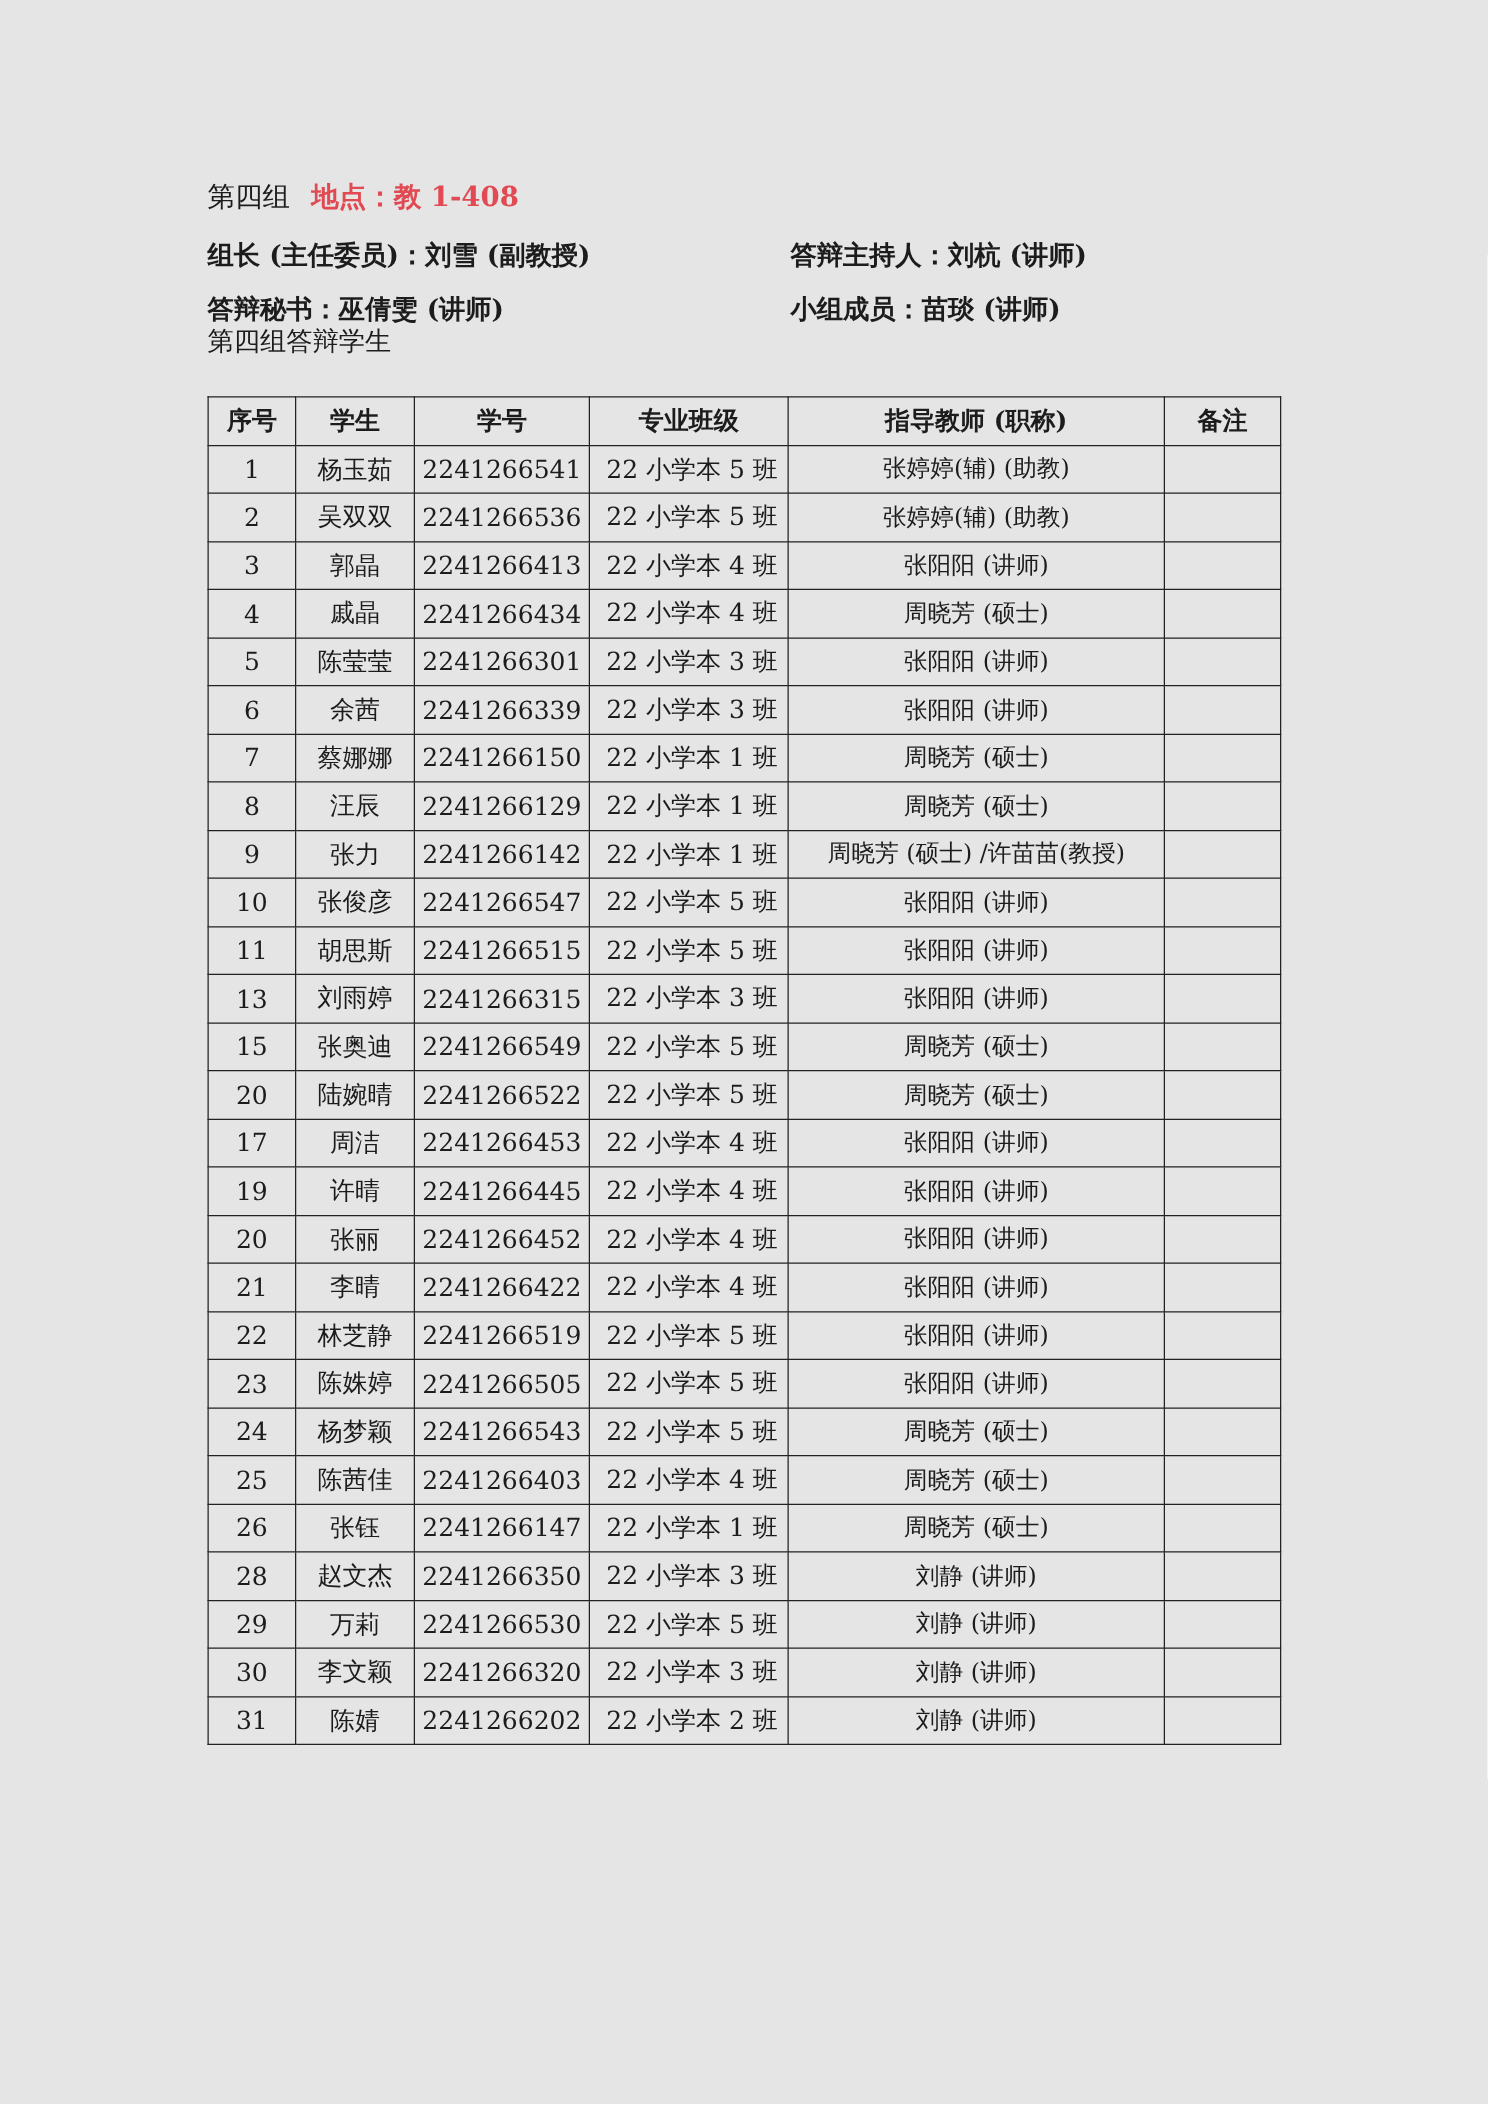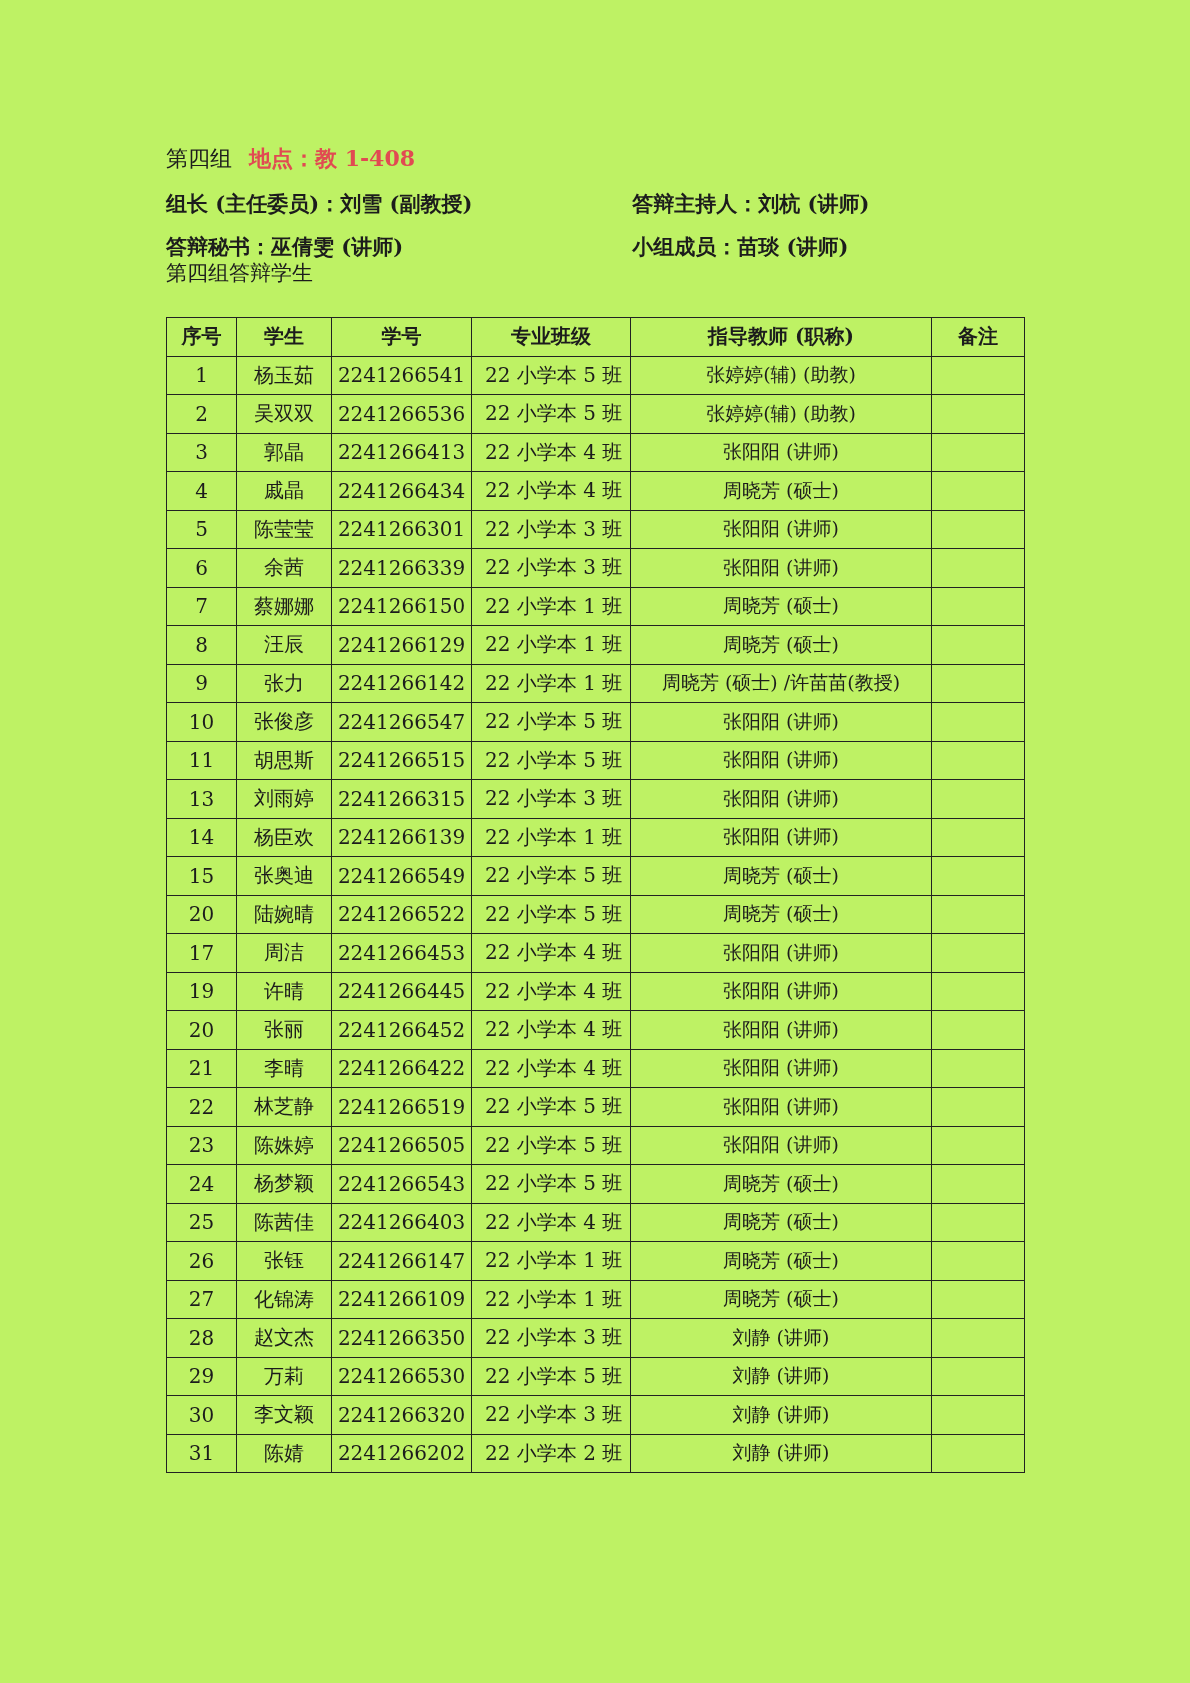--- a/index.html
+++ b/index.html
@@ -4,21 +4,21 @@
 <style>
   html, body {
     margin: 0;
     padding: 0;
     background: #ffffff;
   }
   .page {
     position: relative;
     width: 1190px;
     height: 1683px;
-    background: #bef264;
+    background: #e5e5e5;
     box-sizing: border-box;
     padding: 143px 166px 0 166px;
     overflow: hidden;
     font-family: "DejaVu Serif", "Liberation Serif", serif;
     color: #1c1c1c;
   }
   .doc-title {
     font-size: 22px;
     line-height: 30px;
     white-space: nowrap;
@@ -203,28 +203,20 @@
         </tr>
         <tr>
           <td class="col-index">13</td>
           <td class="col-student">刘雨婷</td>
           <td class="col-student-id">2241266315</td>
           <td class="col-class">22 小学本 3 班</td>
           <td class="col-advisor">张阳阳 (讲师)</td>
           <td class="col-remark"></td>
         </tr>
         <tr>
-          <td class="col-index">14</td>
-          <td class="col-student">杨臣欢</td>
-          <td class="col-student-id">2241266139</td>
-          <td class="col-class">22 小学本 1 班</td>
-          <td class="col-advisor">张阳阳 (讲师)</td>
-          <td class="col-remark"></td>
-        </tr>
-        <tr>
           <td class="col-index">15</td>
           <td class="col-student">张奥迪</td>
           <td class="col-student-id">2241266549</td>
           <td class="col-class">22 小学本 5 班</td>
           <td class="col-advisor">周晓芳 (硕士)</td>
           <td class="col-remark"></td>
         </tr>
         <tr>
           <td class="col-index">20</td>
           <td class="col-student">陆婉晴</td>
@@ -294,28 +286,20 @@
           <td class="col-student">陈茜佳</td>
           <td class="col-student-id">2241266403</td>
           <td class="col-class">22 小学本 4 班</td>
           <td class="col-advisor">周晓芳 (硕士)</td>
           <td class="col-remark"></td>
         </tr>
         <tr>
           <td class="col-index">26</td>
           <td class="col-student">张钰</td>
           <td class="col-student-id">2241266147</td>
-          <td class="col-class">22 小学本 1 班</td>
-          <td class="col-advisor">周晓芳 (硕士)</td>
-          <td class="col-remark"></td>
-        </tr>
-        <tr>
-          <td class="col-index">27</td>
-          <td class="col-student">化锦涛</td>
-          <td class="col-student-id">2241266109</td>
           <td class="col-class">22 小学本 1 班</td>
           <td class="col-advisor">周晓芳 (硕士)</td>
           <td class="col-remark"></td>
         </tr>
         <tr>
           <td class="col-index">28</td>
           <td class="col-student">赵文杰</td>
           <td class="col-student-id">2241266350</td>
           <td class="col-class">22 小学本 3 班</td>
           <td class="col-advisor">刘静 (讲师)</td>

